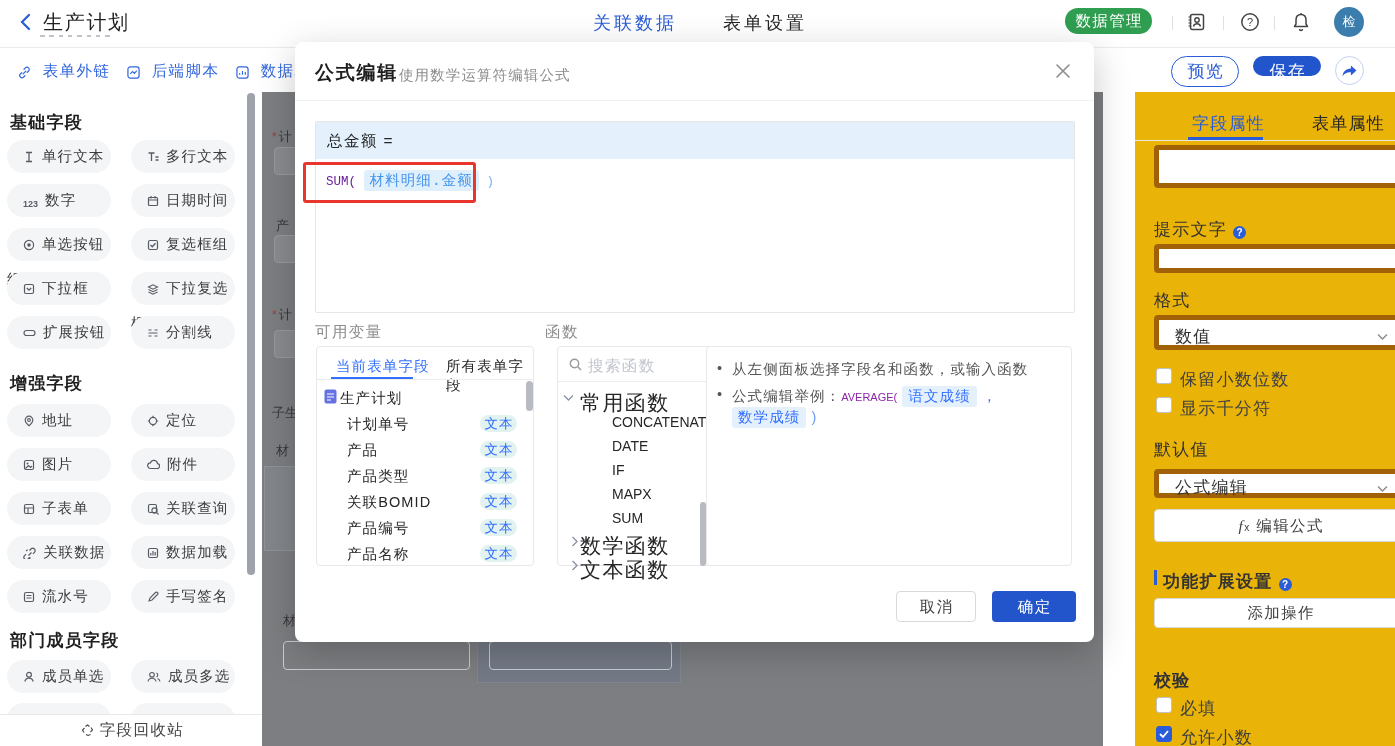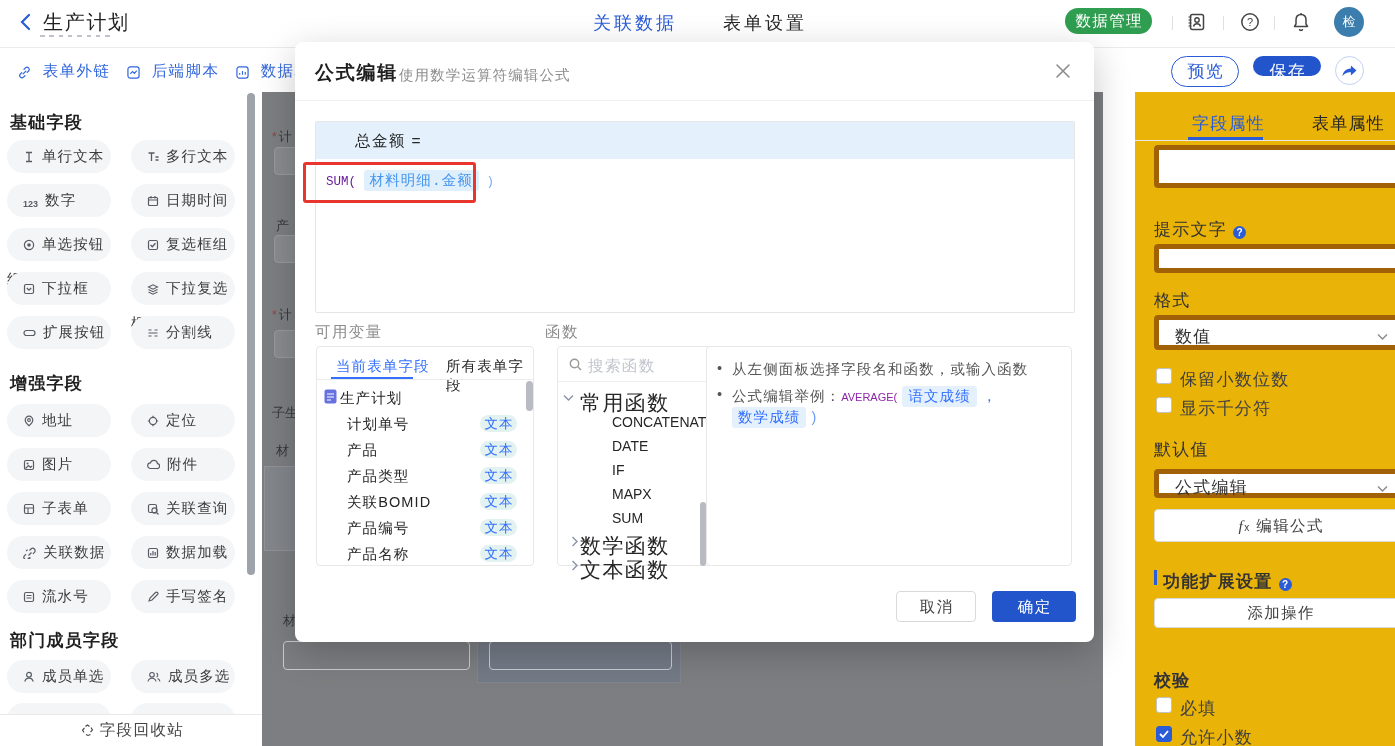--- a/index.html
+++ b/index.html
@@ -57,21 +57,21 @@
 #rsb-thumb { position:absolute; left:286px; top:248px; width:6px; height:290px; border-radius:3px; background:#969696; }
 
 
 #modal { position:absolute; left:295px; top:42px; width:799px; height:600px; background:#fff; border-radius:8px; box-shadow:0 10px 36px rgba(0,0,0,0.22); z-index:5; }
 #m-title { position:absolute; left:20px; top:18px; font-size:19px; font-weight:bold; color:#1f1f1f; letter-spacing:1.75px; }
 #m-sub { position:absolute; left:104px; top:24px; font-size:14.5px; color:#8c8c8c; letter-spacing:1.1px; }
 #m-x { position:absolute; left:759px; top:20px; width:18px; height:18px; color:#8c8c8c; font-size:20px; line-height:18px; }
 #m-hdiv { position:absolute; left:0; top:58px; width:799px; height:1px; background:#f0f0f0; }
 
 #f-editor { position:absolute; left:20px; top:79px; width:760px; height:192px; border:1px solid #e6e6e6; border-radius:2px; }
-#f-bar { position:absolute; left:0; top:0; width:758px; height:37px; background:#e4f1fd; font-size:15.5px; color:#262626; line-height:37px; letter-spacing:1.4px;padding-left:28px; }
+#f-bar { position:absolute; left:0; top:0; width:758px; height:37px; background:#e4f1fd; font-size:15.5px; color:#262626; line-height:37px; letter-spacing:1.4px; }
 #f-line { position:absolute; left:10px; top:48px; font-size:12.5px; font-family:"Liberation Mono", monospace; }
 #f-redbox { position:absolute; left:8px; top:120px; width:173px; height:41px; border:3px solid #e8352e; border-radius:3px; z-index:6; }
 
 .plabel { position:absolute; top:280px; font-size:15.5px; color:#8c8c8c; letter-spacing:1.4px; }
 .panel { position:absolute; top:304px; height:220px; border:1px solid #e8e8e8; border-radius:4px; background:#fff; }
 #p-left { left:21px; width:218px; }
 #p-mid { left:262px; width:158px; }
 #p-right { left:411px; width:366px; }
 
 

